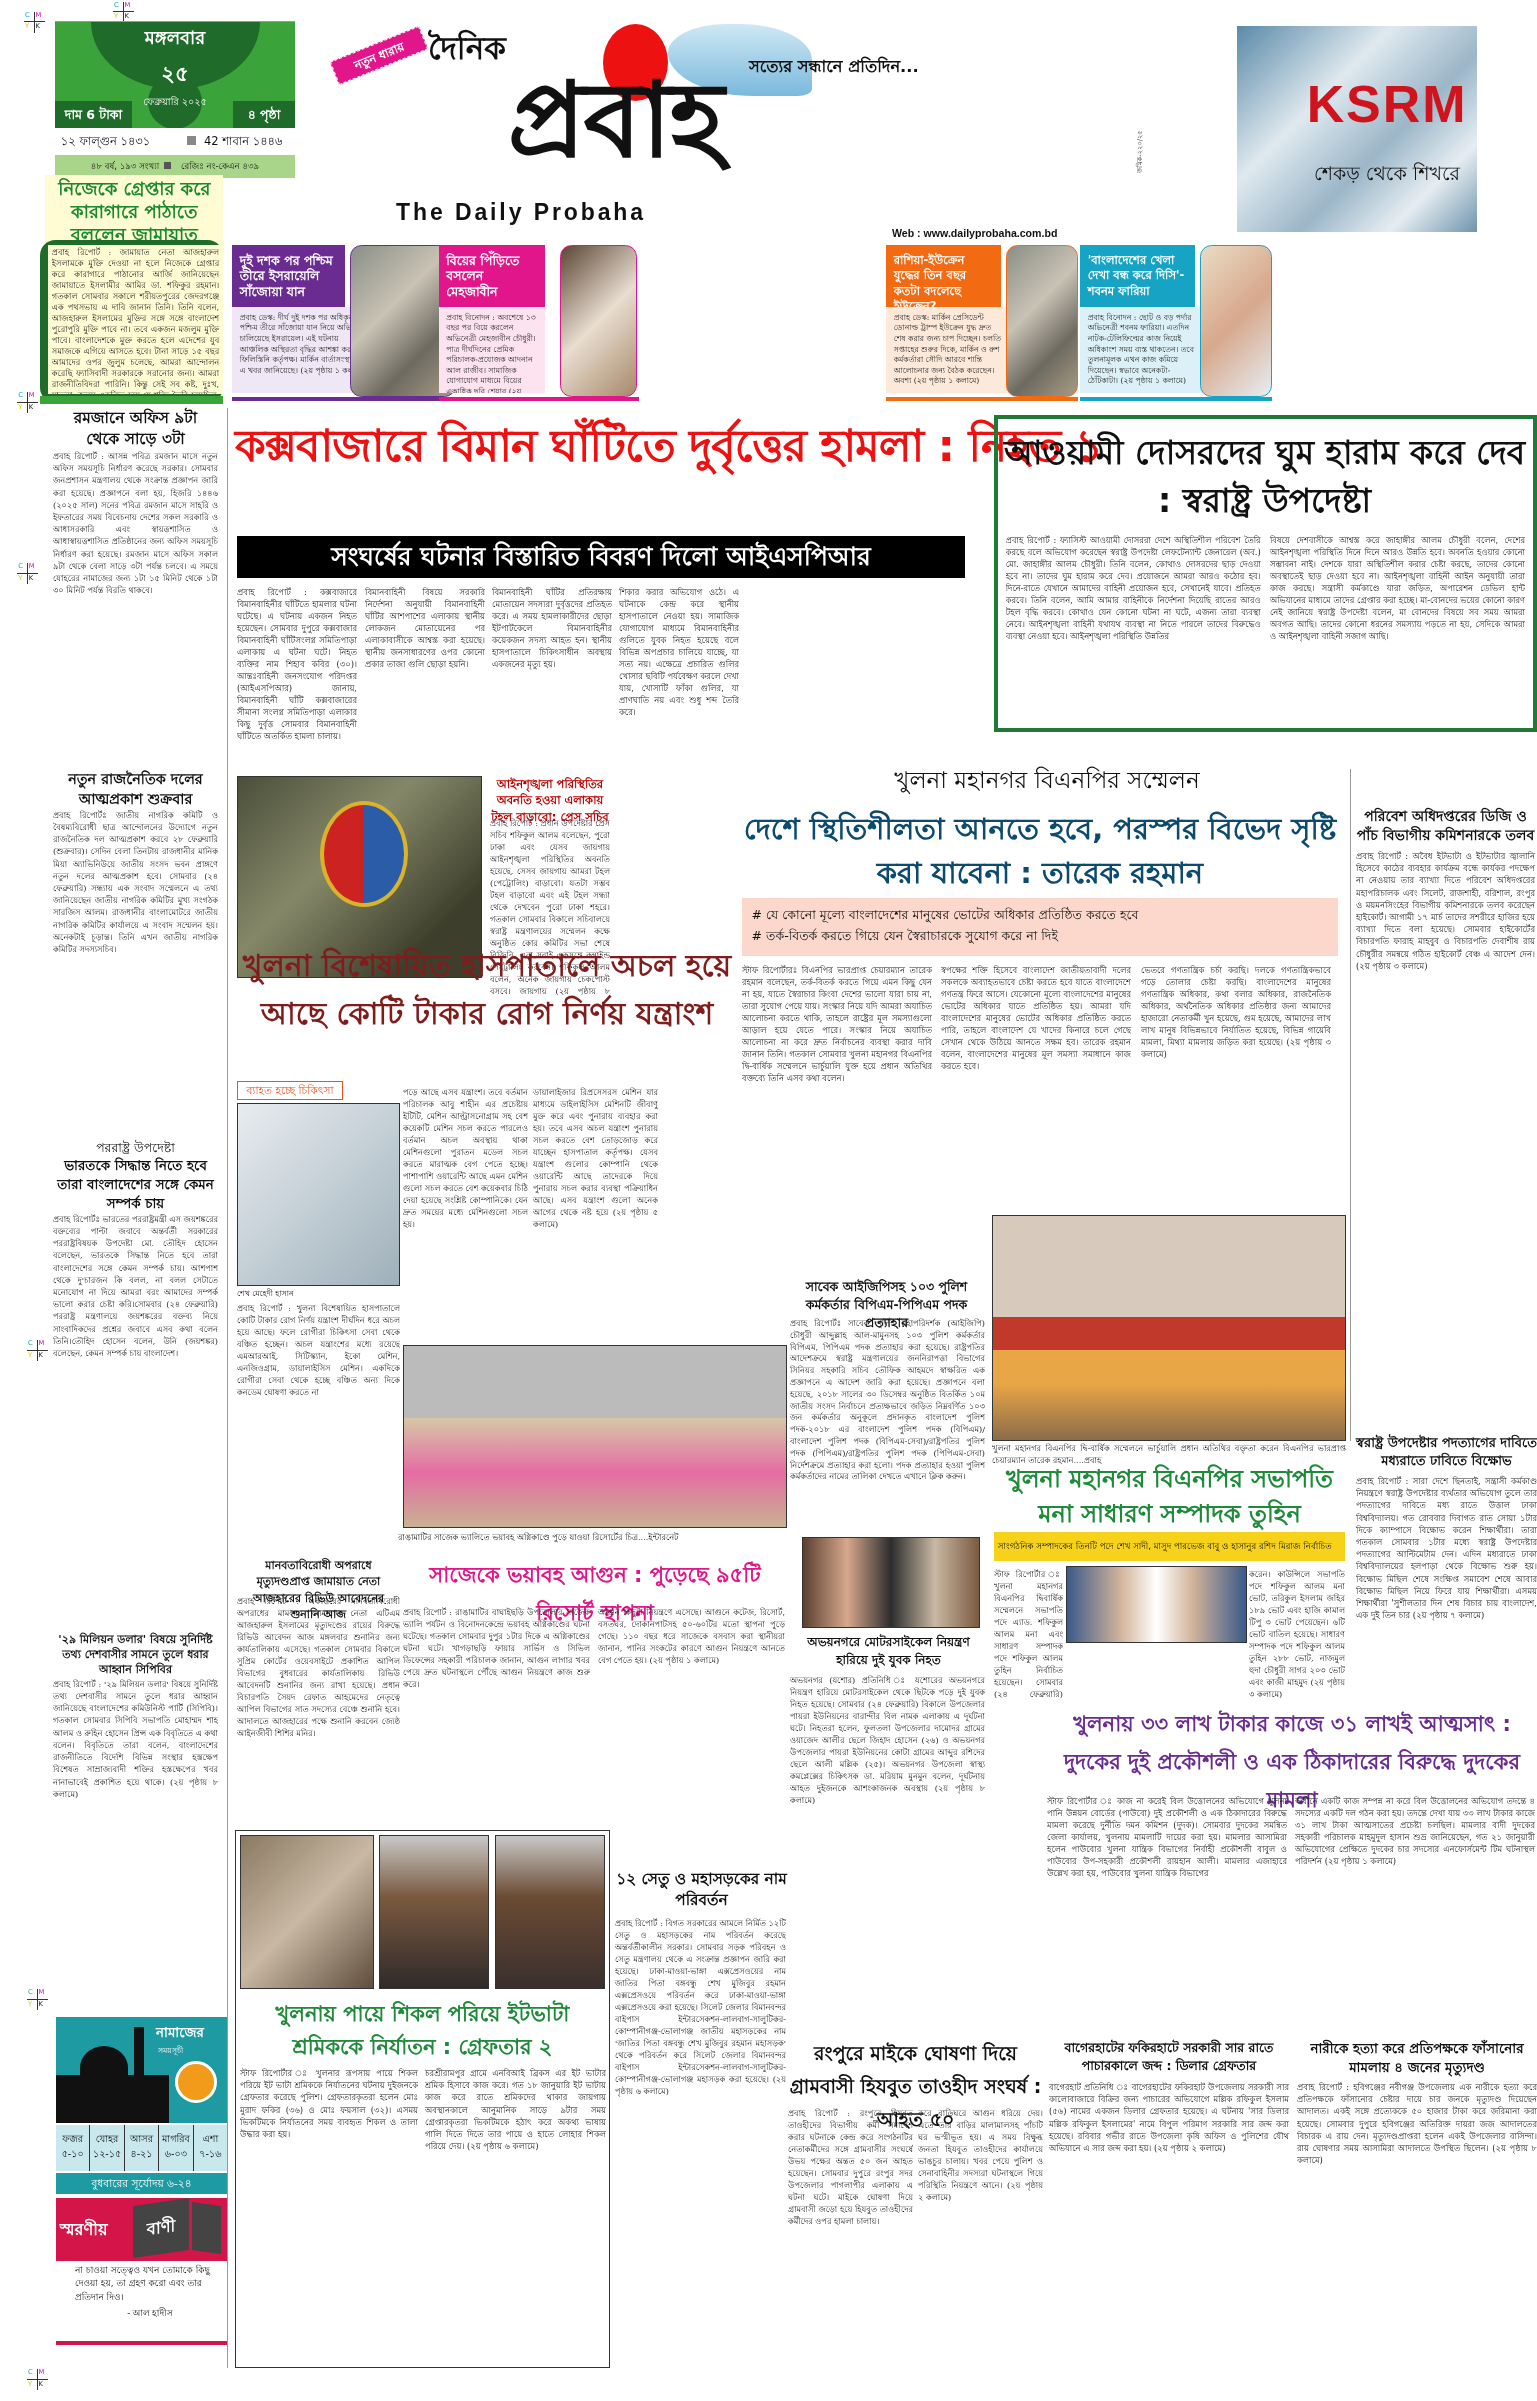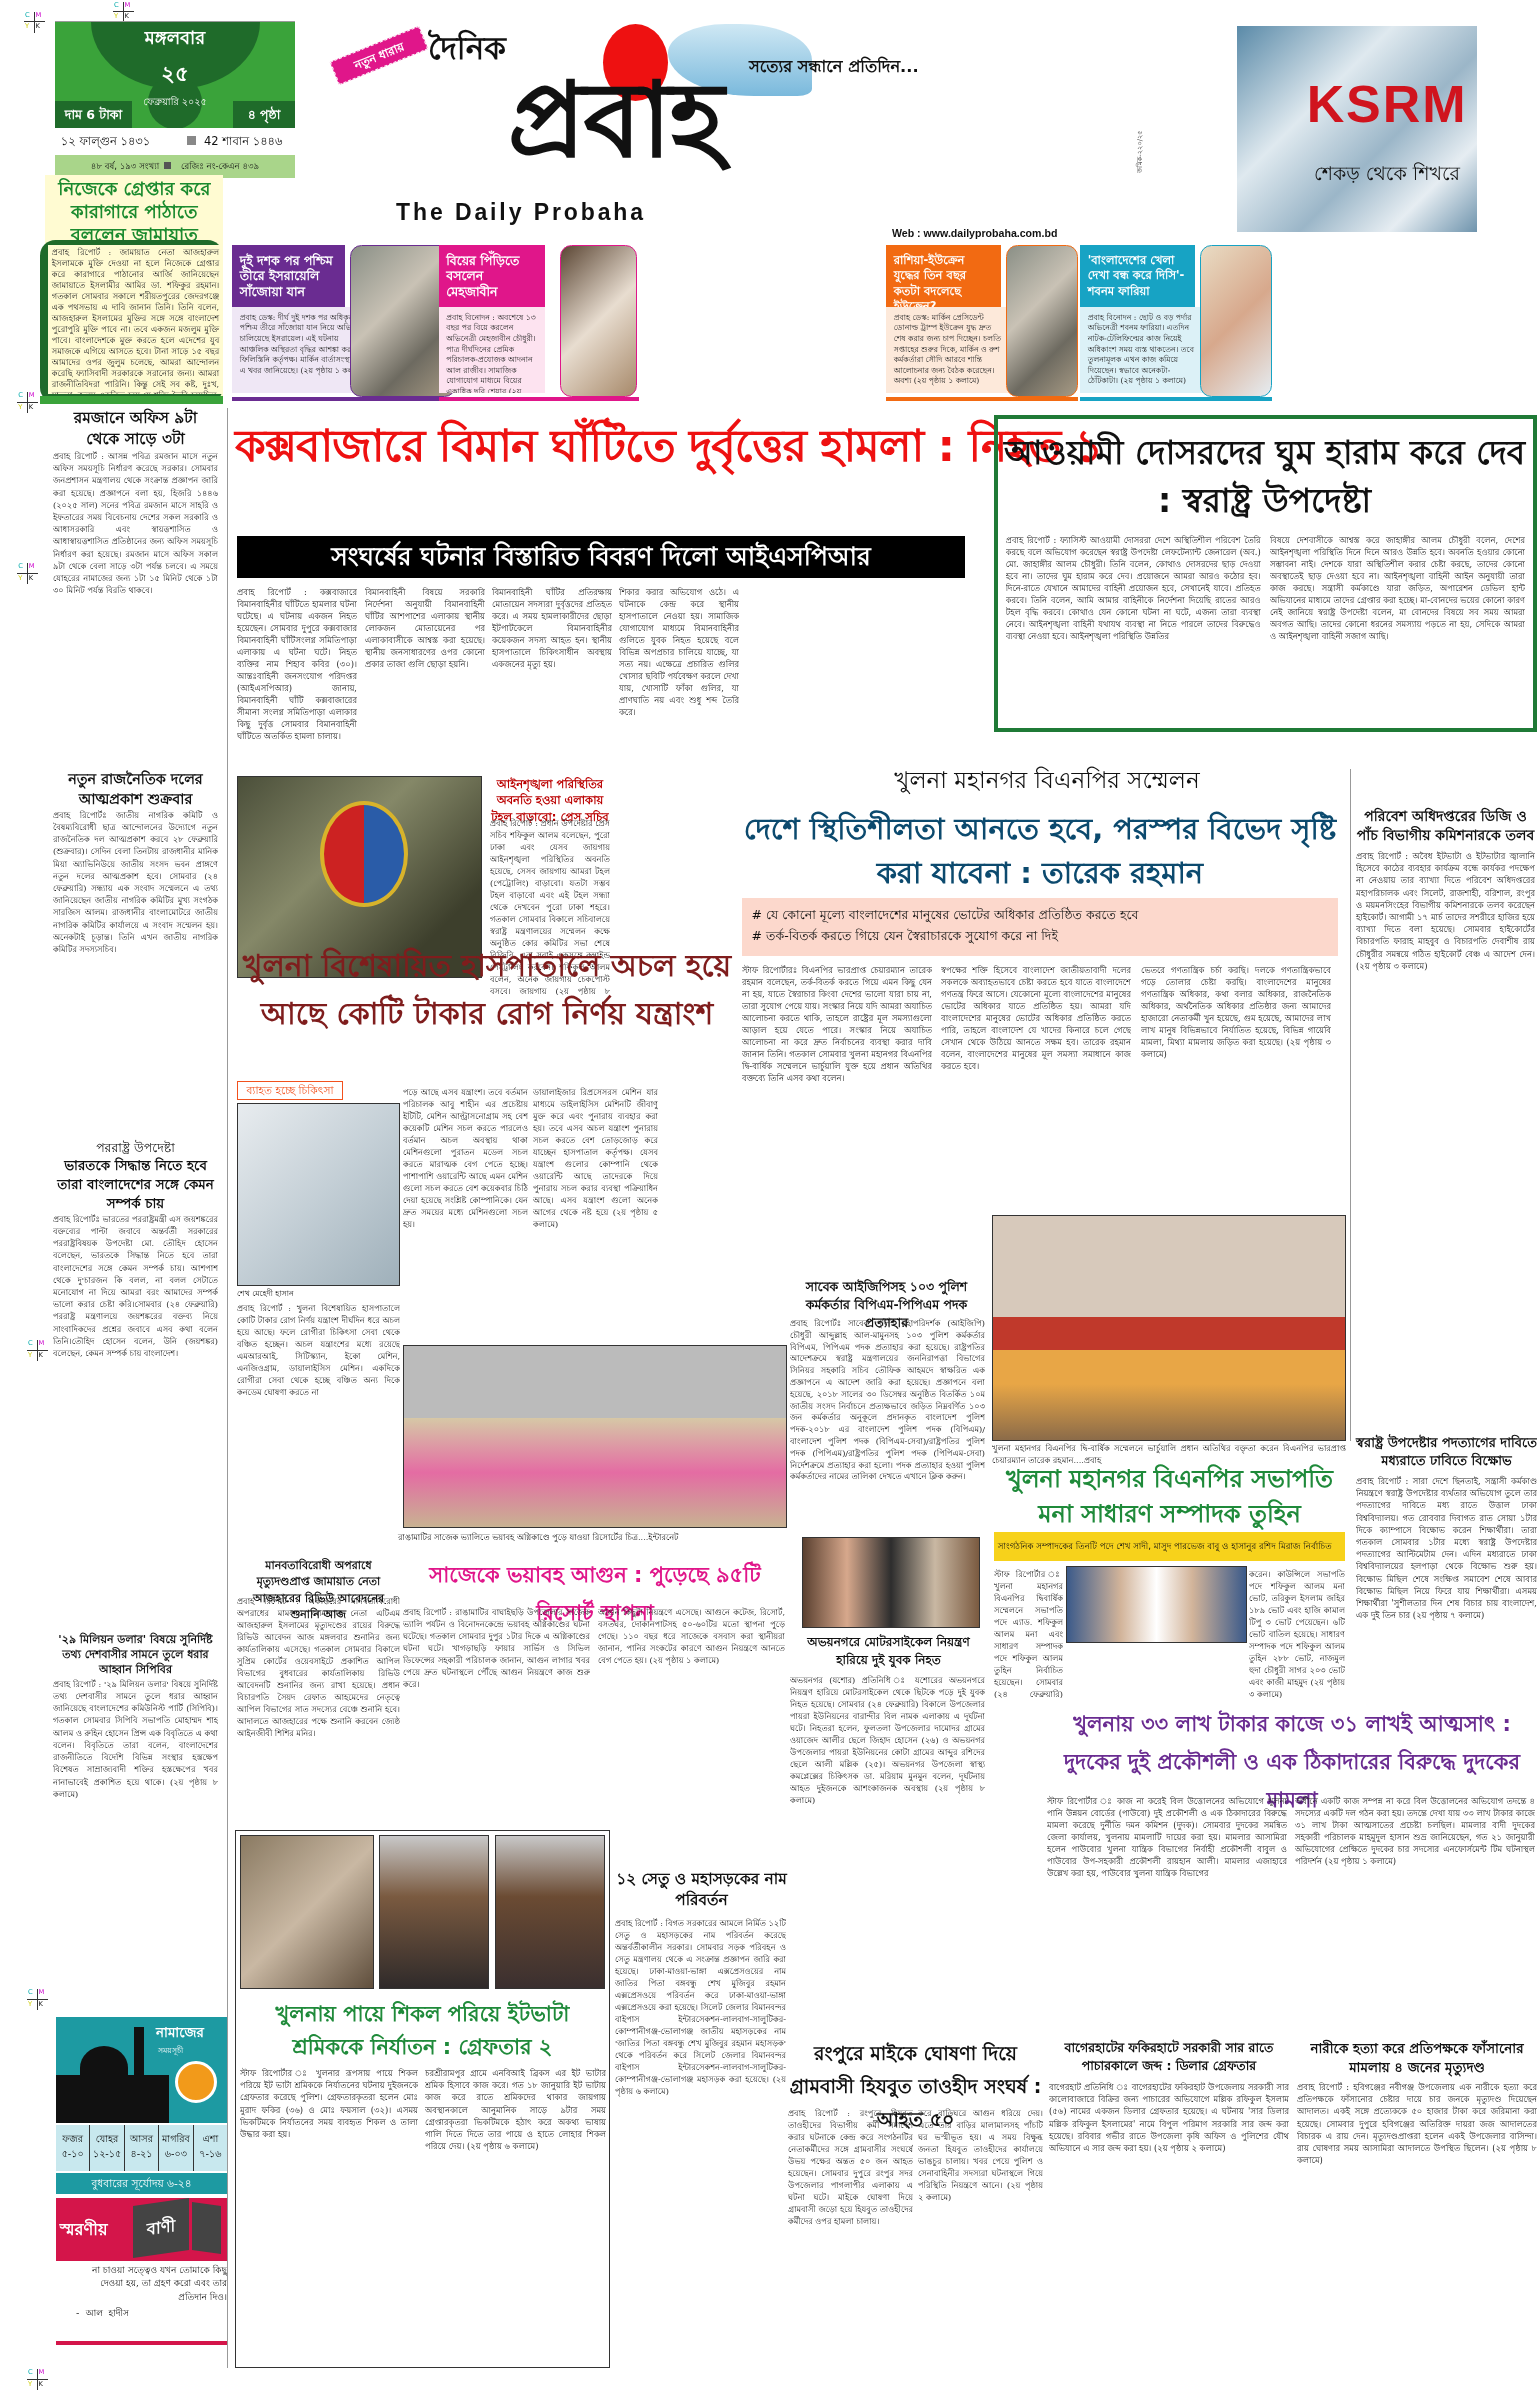--- a/index.html
+++ b/index.html
@@ -180,22 +180,22 @@
       <div>৭-১৬</div>
     </div>
 </div>
 <div class="abs" style="left:56px;top:2173px;width:171px;height:21px;background:#1d9aa2;color:#fff;font-size:10.6px;line-height:21px;text-align:center">বুধবারের সূর্যোদয় ৬-২৪</div>
 
 <div class="abs" style="left:56px;top:2198px;width:171px;height:63px;background:#d4154a">
   <div class="abs" style="left:3.8px;top:19px;color:#fff;font-weight:bold;font-size:16.3px">স্মরণীয়</div>
   <div class="abs" style="left:77px;top:3.8px;width:56px;height:52px;background:#444;transform:skewY(-8deg);color:#fff;font-weight:bold;font-size:16.3px;line-height:52px;text-align:center">বাণী</div>
   <div class="abs" style="left:136px;top:5.8px;width:29px;height:48px;background:#444;transform:skewY(8deg)"></div>
 </div>
-<div class="abs" style="left:75px;top:2264px;width:152px;font-family:'DejaVu Serif',serif;font-size:9px;line-height:13.4px;text-align:right">না চাওয়া সত্ত্বেও যখন তোমাকে কিছু দেওয়া হয়, তা গ্রহণ করো এবং তার প্রতিদান দিও।</div>
-<div class="abs" style="left:75px;top:2306px;width:150px;font-family:Liberation Mono, monospace;font-size:9px;text-align:left">- আল হাদীস</div>
+<div class="abs" style="left:75px;top:2264px;width:152px;font-family:'DejaVu Serif',serif;font-size:9px;line-height:13.4px;text-align:left">না চাওয়া সত্ত্বেও যখন তোমাকে কিছু দেওয়া হয়, তা গ্রহণ করো এবং তার প্রতিদান দিও।</div>
+<div class="abs" style="left:75px;top:2306px;width:150px;font-family:Liberation Serif, serif;font-size:9px;text-align:center">- আল হাদীস</div>
 <div class="abs" style="left:56px;top:2341px;width:171px;height:3.8px;background:#d4154a"></div>
 
 <div class="abs" style="left:227px;top:408px;width:1px;height:1960px;background:#999"></div>
 
 <div class="abs" style="left:235px;top:413px;width:740px;font-weight:bold;font-size:44px;line-height:65px;color:#ee1111;white-space:nowrap;letter-spacing:-1px">কক্সবাজারে বিমান ঘাঁটিতে দুর্বৃত্তের হামলা : নিহত ১</div>
 <div class="abs" style="left:237px;top:536px;width:728px;height:42px;background:#000;color:#fff;font-weight:bold;font-size:25px;line-height:42px;text-align:center">সংঘর্ষের ঘটনার বিস্তারিত বিবরণ দিলো আইএসপিআর</div>
 
 <div class="abs body-text" style="left:237px;top:586px;width:120px;height:187px;font-size:8.4px;line-height:12px;overflow:hidden">প্রবাহ রিপোর্ট : কক্সবাজারে বিমানবাহিনীর ঘাঁটিতে হামলার ঘটনা ঘটেছে। এ ঘটনায় একজন নিহত হয়েছেন। সোমবার দুপুরে কক্সবাজার বিমানবাহিনী ঘাঁটিসংলগ্ন সমিতিপাড়া এলাকায় এ ঘটনা ঘটে। নিহত ব্যক্তির নাম শিহাব কবির (৩০)। আন্তঃবাহিনী জনসংযোগ পরিদপ্তর (আইএসপিআর) জানায়, বিমানবাহিনী ঘাঁটি কক্সবাজারের সীমানা সংলগ্ন সমিতিপাড়া এলাকার কিছু দুর্বৃত্ত সোমবার বিমানবাহিনী ঘাঁটিতে অতর্কিত হামলা চালায়।</div>
 <div class="abs body-text" style="left:365px;top:586px;width:120px;height:187px;font-size:8.4px;line-height:12px;overflow:hidden">বিমানবাহিনী বিষয়ে সরকারি নির্দেশনা অনুযায়ী বিমানবাহিনী ঘাঁটির আশপাশের এলাকায় স্থানীয় লোকজন মোতায়েনের পর এলাকাবাসীকে আশ্বস্ত করা হয়েছে। স্থানীয় জনসাধারণের ওপর কোনো প্রকার তাজা গুলি ছোড়া হয়নি।</div>
 <div class="abs body-text" style="left:492px;top:586px;width:120px;height:187px;font-size:8.4px;line-height:12px;overflow:hidden">বিমানবাহিনী ঘাঁটির প্রতিরক্ষায় মোতায়েন সদস্যরা দুর্বৃত্তদের প্রতিহত করে। এ সময় হামলাকারীদের ছোড়া ইটপাটকেলে বিমানবাহিনীর কয়েকজন সদস্য আহত হন। স্থানীয় হাসপাতালে চিকিৎসাধীন অবস্থায় একজনের মৃত্যু হয়।</div>

